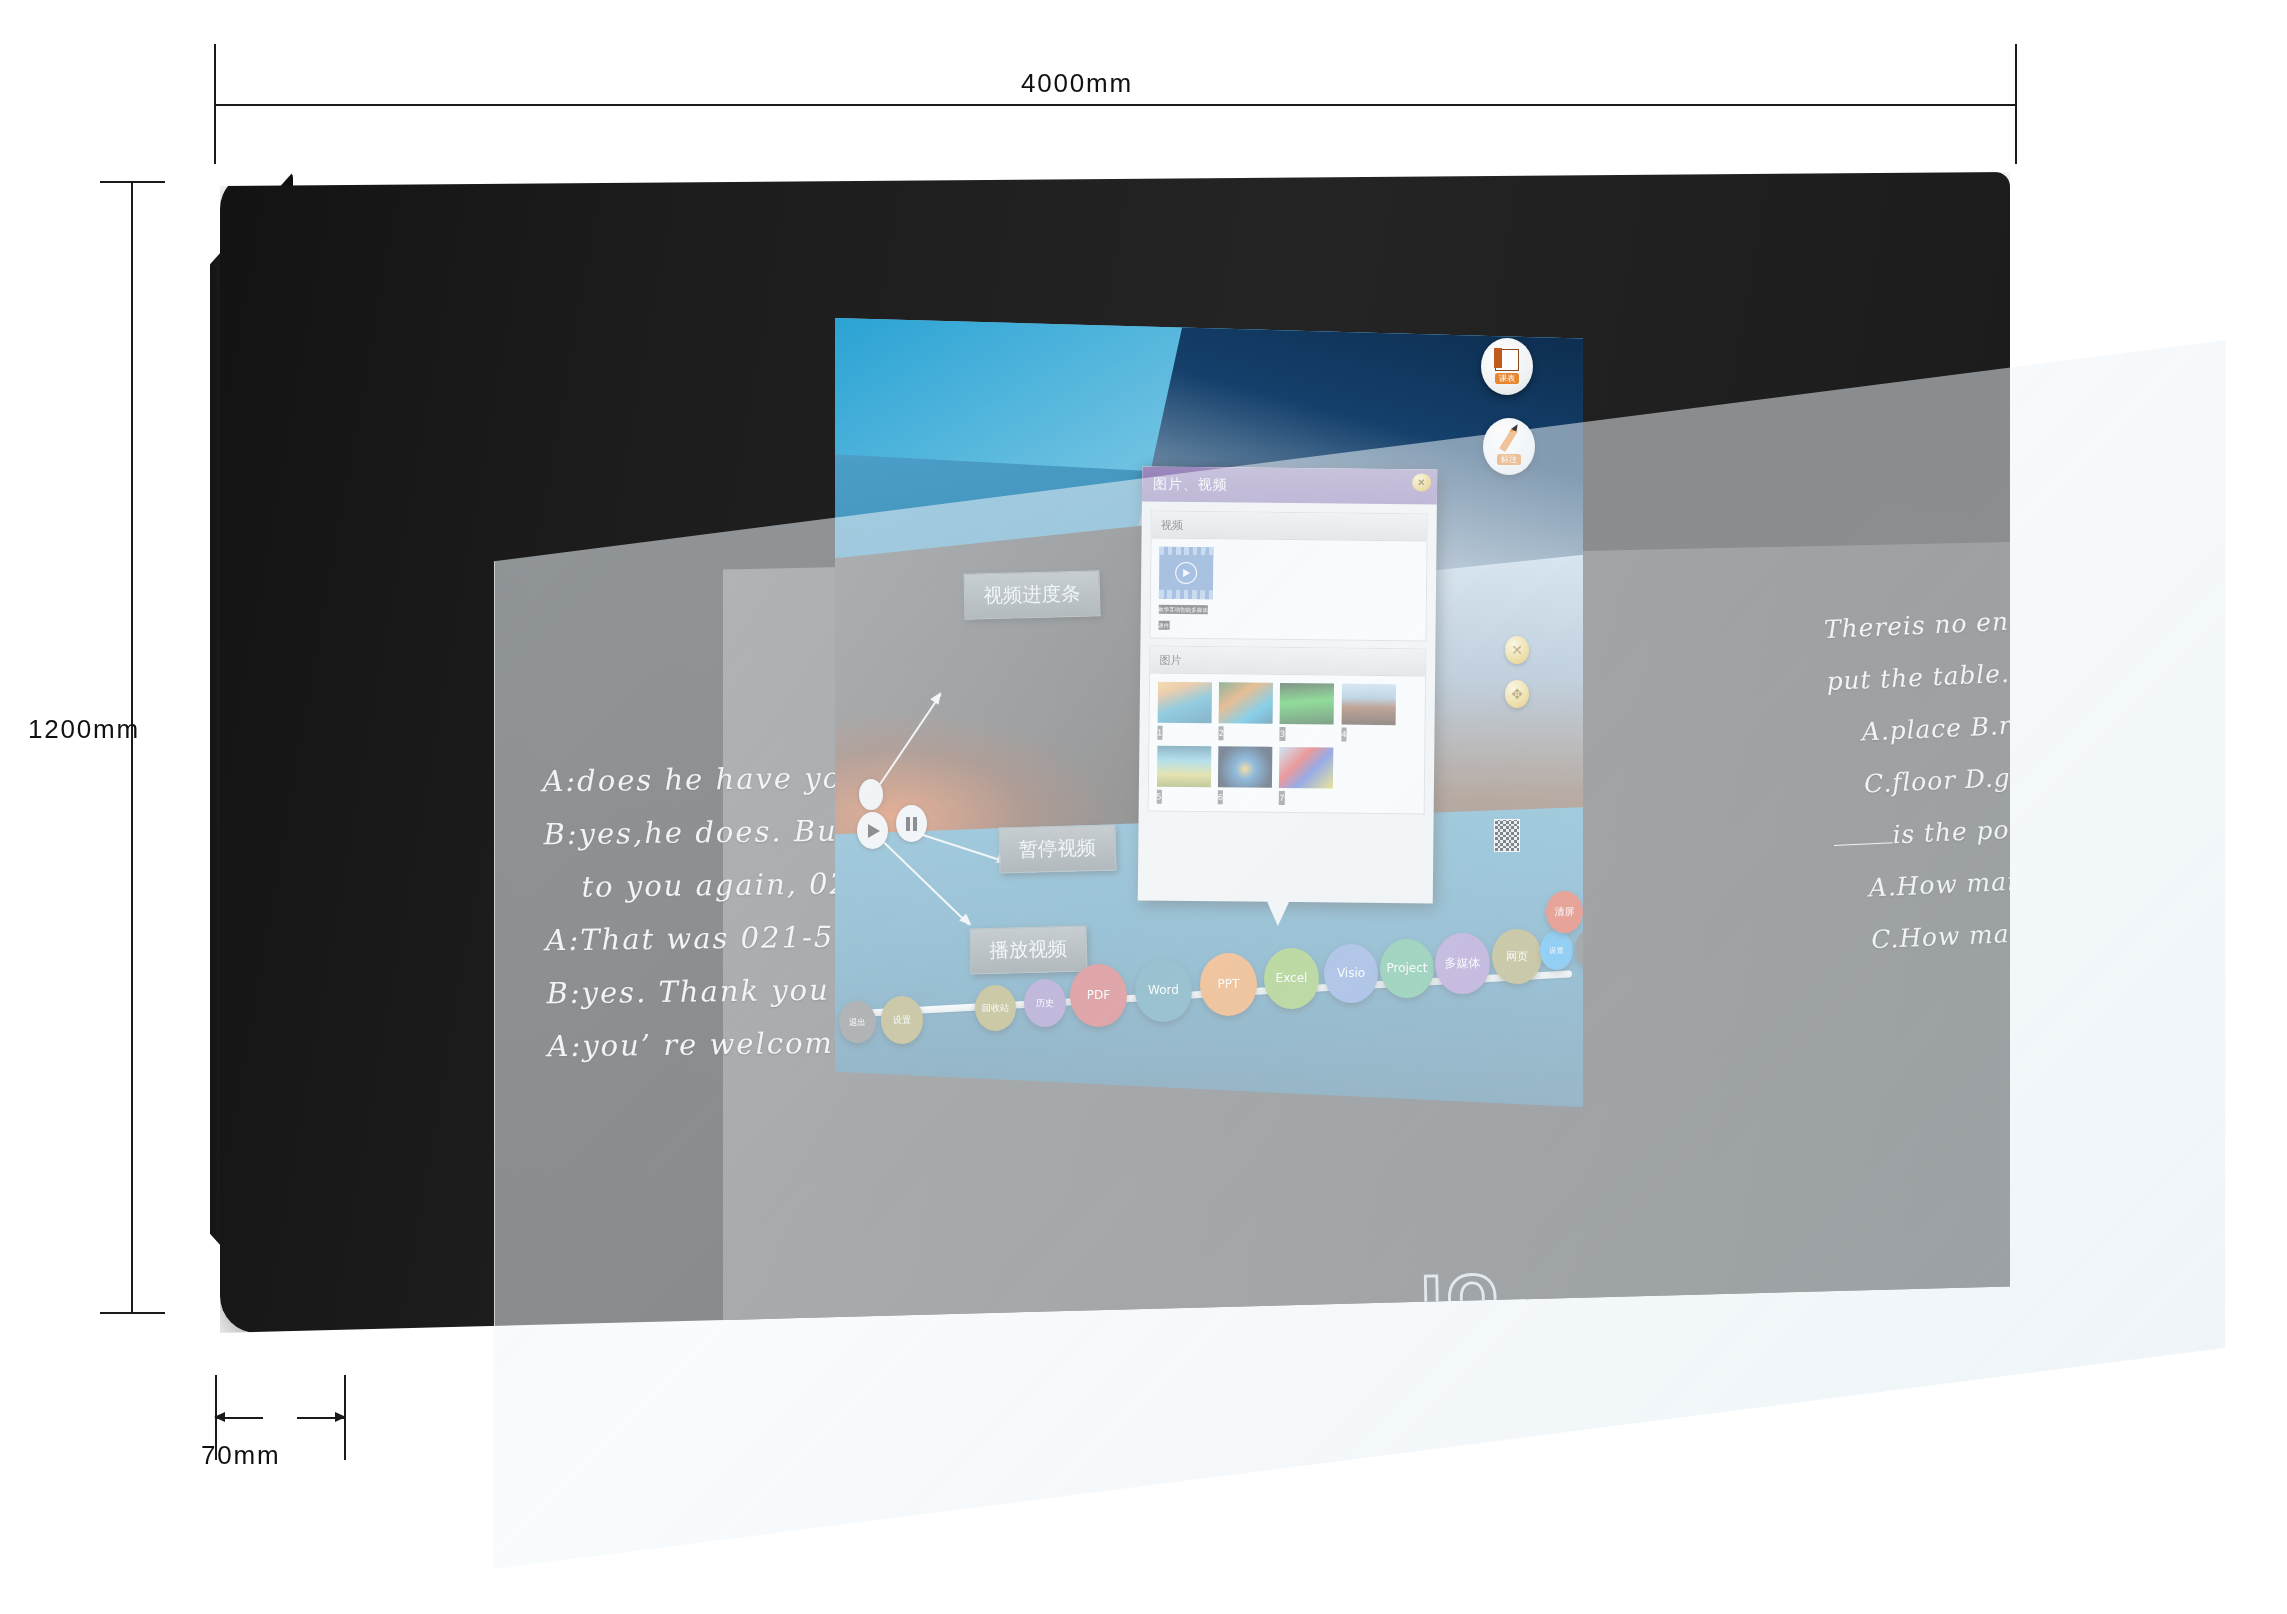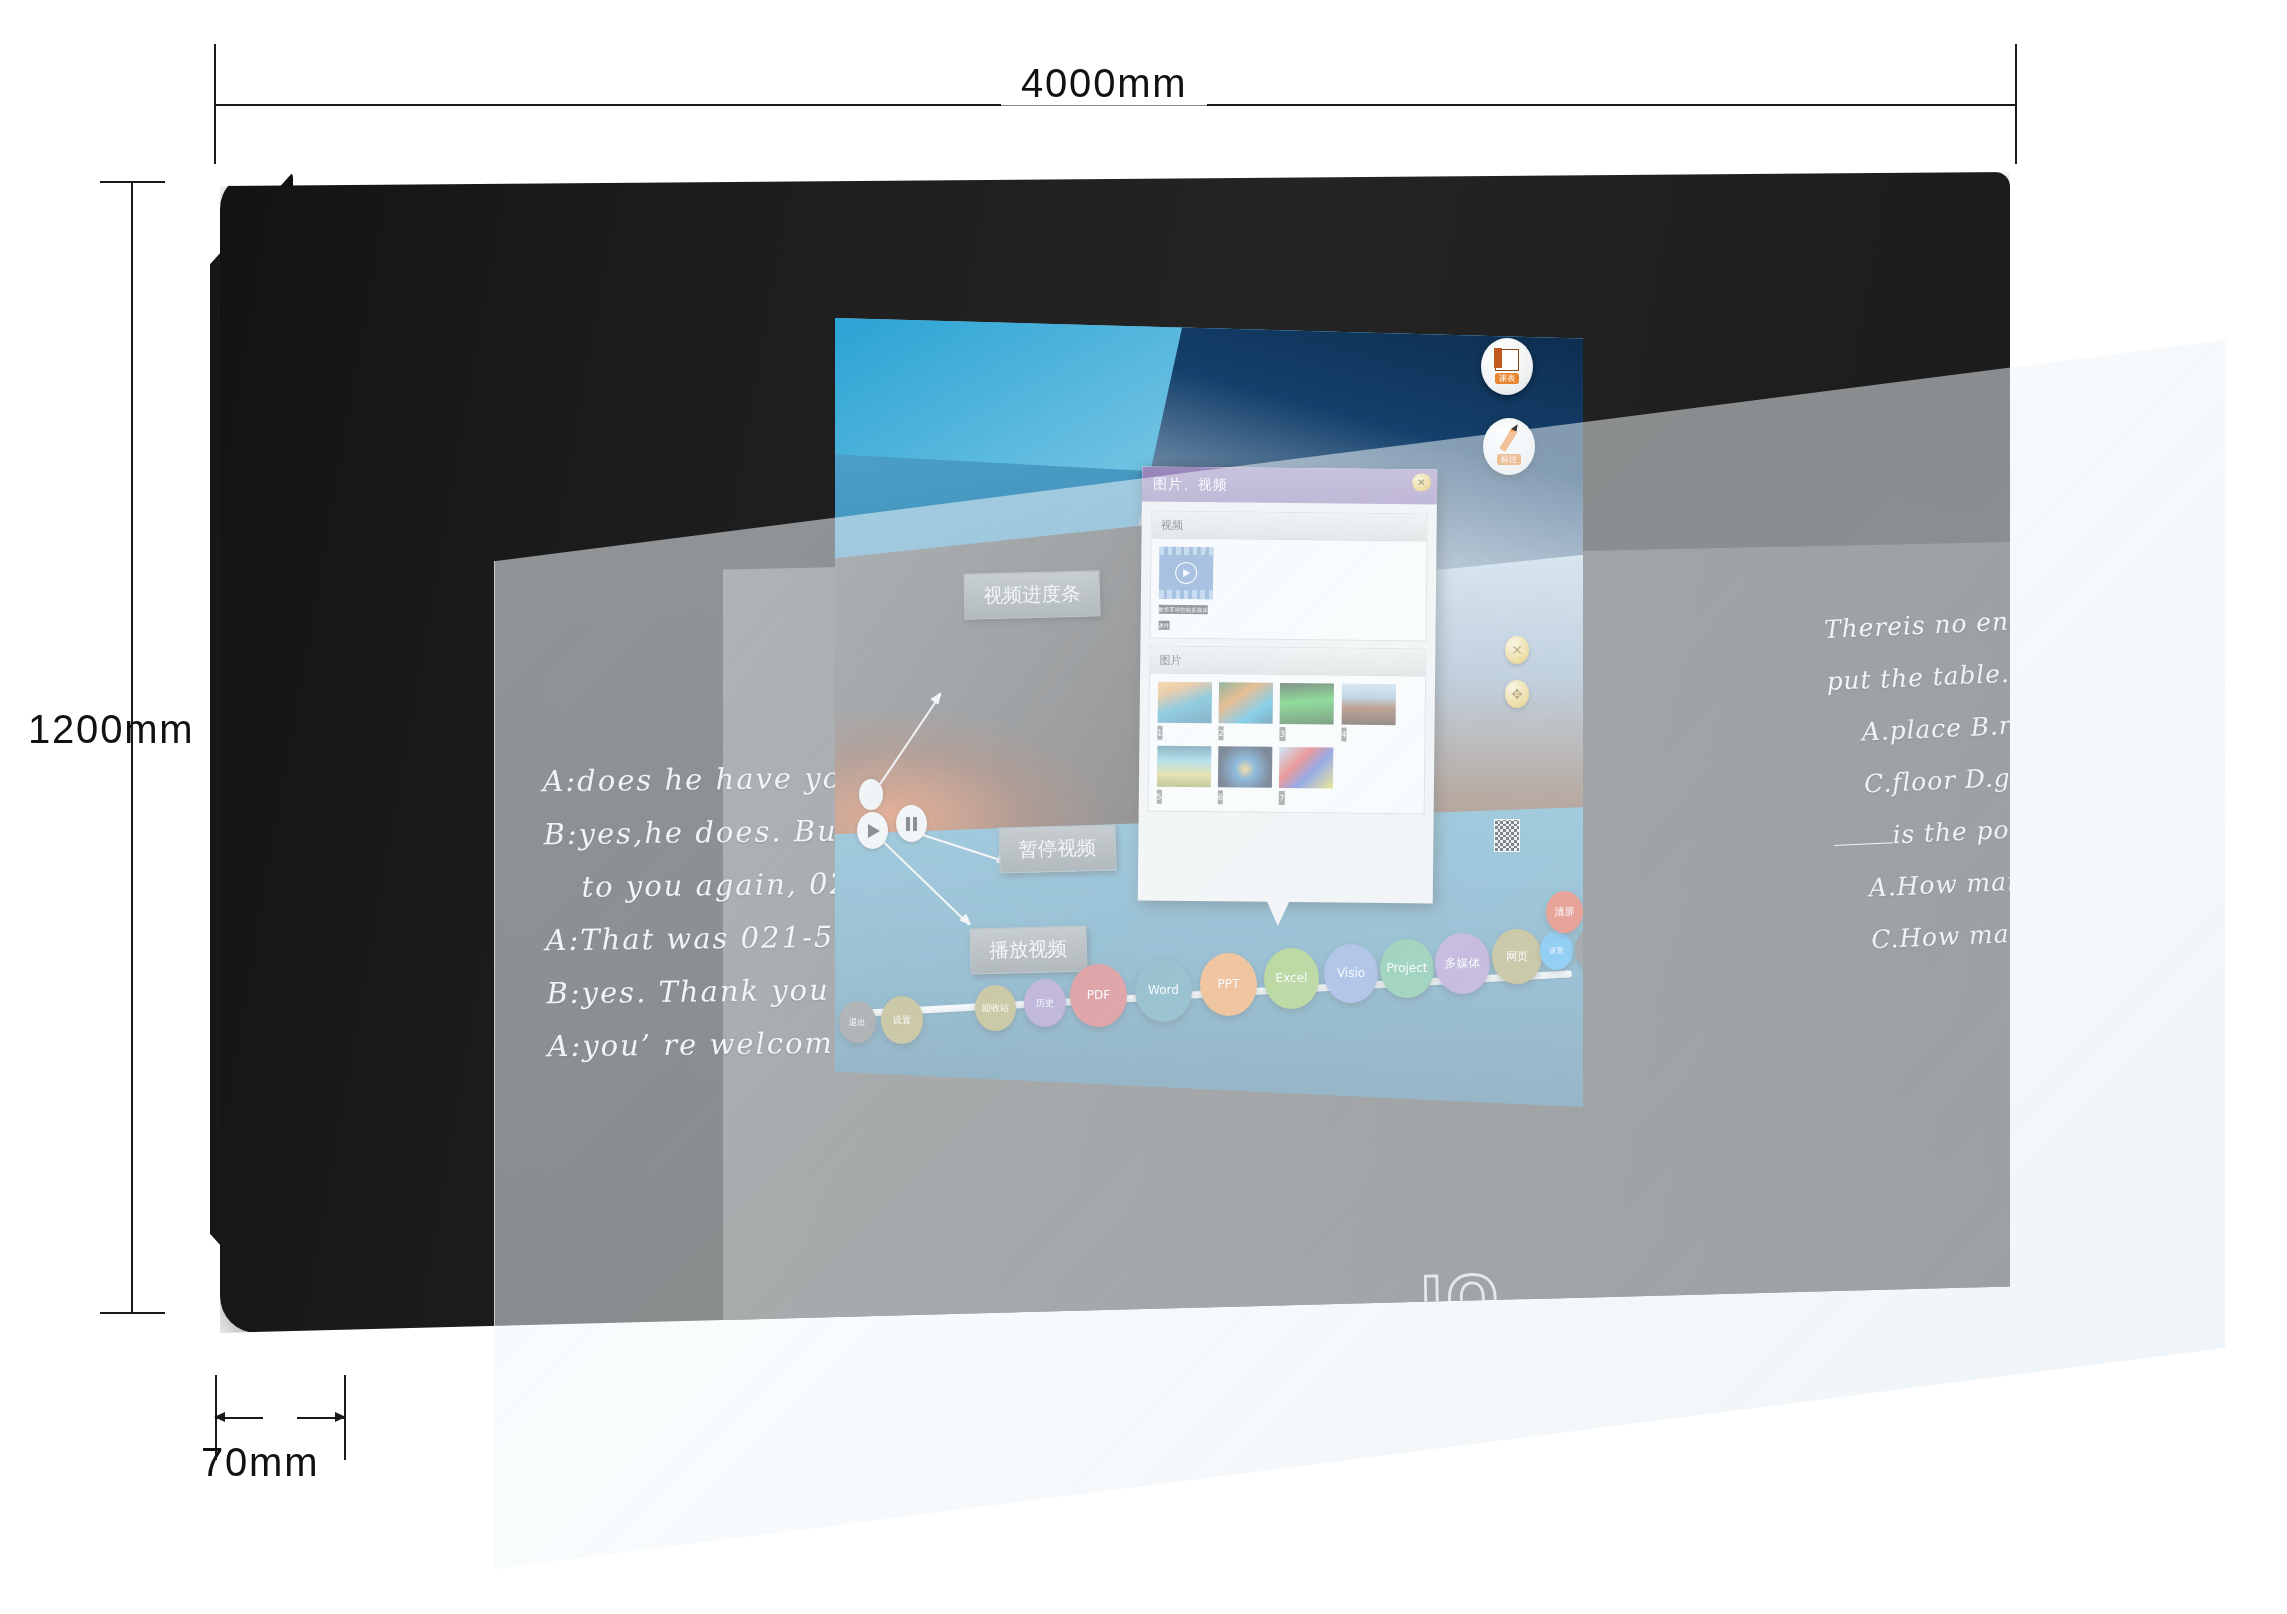--- a/index.html
+++ b/index.html
@@ -1,21 +1,21 @@
 <!DOCTYPE html>
 <html style="font-size:14.8px"><head>
 <meta charset="utf-8">
 <style>
   html,body{margin:0;padding:0;background:#ffffff;}
   body{width:2288px;height:1614px;position:relative;overflow:hidden;
        font-family:"Liberation Sans","DejaVu Sans",sans-serif;}
 
   
   .dim-line{position:absolute;background:#1a1a1a;}
-  .dim-label{position:absolute;color:#111;font-size:40px;letter-spacing:1.8px;
+  .dim-label{position:absolute;color:#111;font-size:26px;letter-spacing:1.8px;
              font-family:"Liberation Sans",sans-serif;white-space:nowrap;}
 
   
   #dim-top-rule{left:214px;top:104px;width:1802px;height:1.8px;}
   #dim-top-tick-l{left:214px;top:44px;width:1.8px;height:120px;}
   #dim-top-tick-r{left:2015px;top:44px;width:1.8px;height:120px;}
   #dim-top-label{left:1001px;top:83px;background:#fff;padding:0 20px;
                  transform:translateY(-50%);}
 
   

